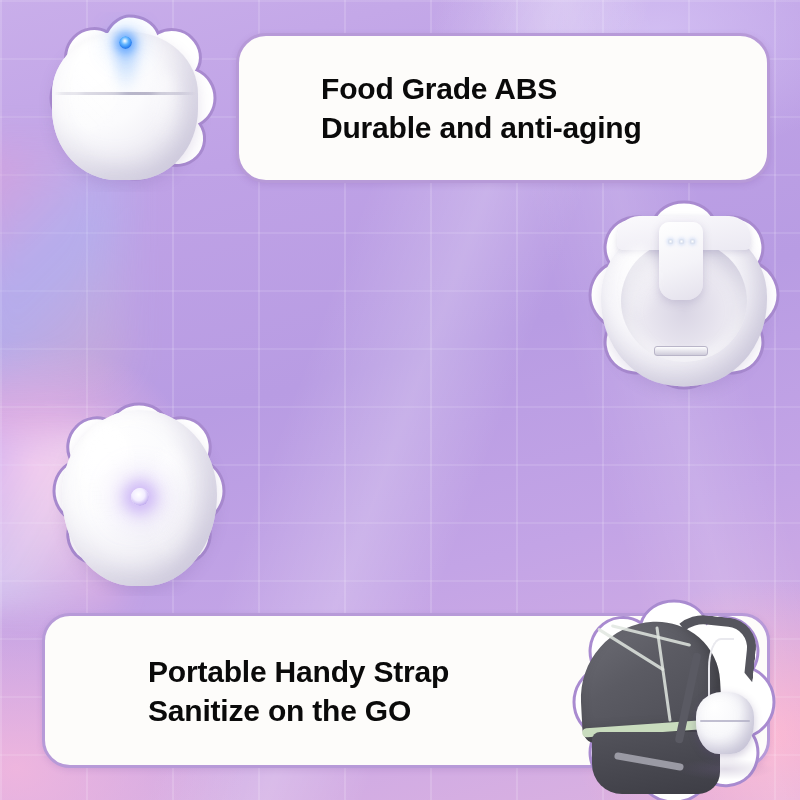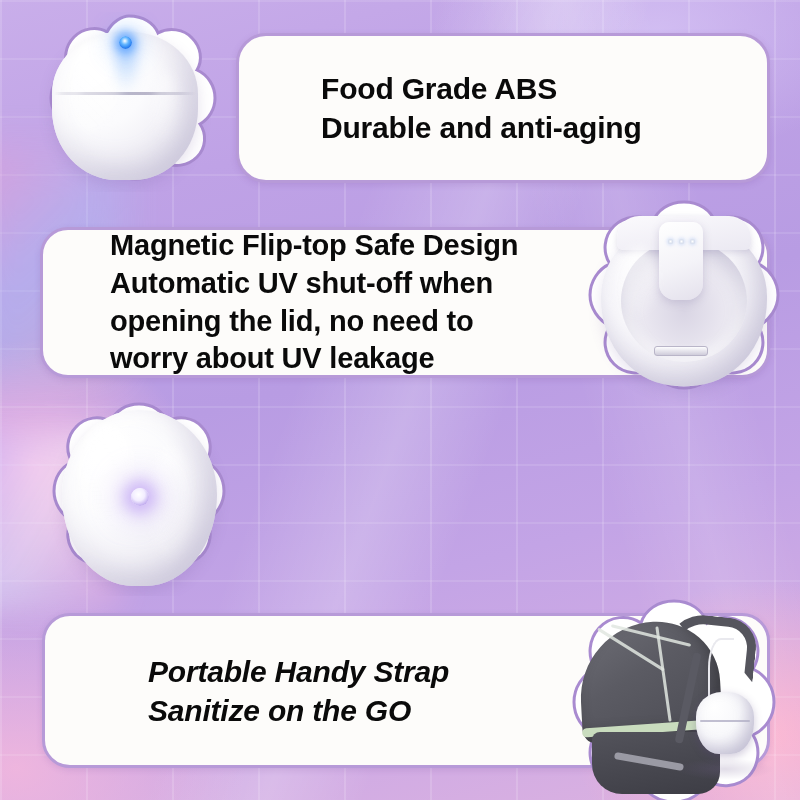--- a/index.html
+++ b/index.html
@@ -80,21 +80,21 @@
 
   #card-1 { left: 236px; top: 33px;  width: 534px; height: 150px; border-radius: 30px; }
   #card-1 .card-text { font-size: 30px; padding-left: 46px; margin-left: 36px; }
 
   #card-2 { left: 40px;  top: 227px; width: 730px; height: 151px; border-radius: 28px; }
   #card-2 .card-text { font-size: 29px; padding-left: 67px; }
 
   #card-3 { left: 237px; top: 415px; width: 533px; height: 160px; border-radius: 30px; }
   #card-3 .card-text { font-size: 29px; padding-left: 32px; }
 
-  #card-4 { left: 42px;  top: 613px; width: 728px; height: 155px; border-radius: 28px; font-style: italic; }
+  #card-4 { left: 42px;  top: 613px; width: 728px; height: 155px; border-radius: 28px; }
   #card-4 .card-text { font-size: 30px; padding-left: 103px; }
 
   
   .flower {
     position: absolute;
   }
   .flower svg { display: block; overflow: visible; }
   .petal-fill { fill: #ffffff; stroke: #a98bd0; stroke-width: 3; }
 
   .photo-clip {
@@ -280,26 +280,20 @@
 
       <div class="prod-capsule" style="left:30px; top:20px; width:146px; height:148px;"></div>
       <div class="capsule-seam" style="left:32px; top:80px; width:142px;"></div>
       <div class="capsule-gloss" style="left:46px; top:30px; width:54px; height:96px;"></div>
       <div class="capsule-gloss" style="left:132px; top:62px; width:22px; height:66px; opacity:.55;"></div>
       <div class="led-beam" style="left:94px; top:30px;"></div>
       <div class="led-blue" style="left:97px; top:24px;"></div>
     </div>
   </div>
 
-  <div class="card" id="card-2">
-    <div class="card-text">Magnetic Flip-top Safe Design
-Automatic UV shut-off when
-opening the lid, no need to
-worry about UV leakage</div>
-  </div>
 
   <div class="flower" id="flower-2" style="left:575px; top:198px; width:218px; height:208px;">
     <svg width="218" height="208" viewBox="0 0 218 208" aria-hidden="true">
       <path class="petal-fill" d="
         M109 4
         c15 0 27 8 31 20 c12 -8 29 -6 39 4 c10 10 12 26 4 38
         c12 5 20 18 20 31 c0 13 -8 25 -20 31 c8 12 6 28 -4 38
         c-10 10 -27 12 -39 4 c-4 12 -16 20 -31 20 c-15 0 -27 -8 -31 -20
         c-12 8 -29 6 -39 -4 c-10 -10 -12 -26 -4 -38
         c-12 -6 -20 -18 -20 -31 c0 -13 8 -26 20 -31

